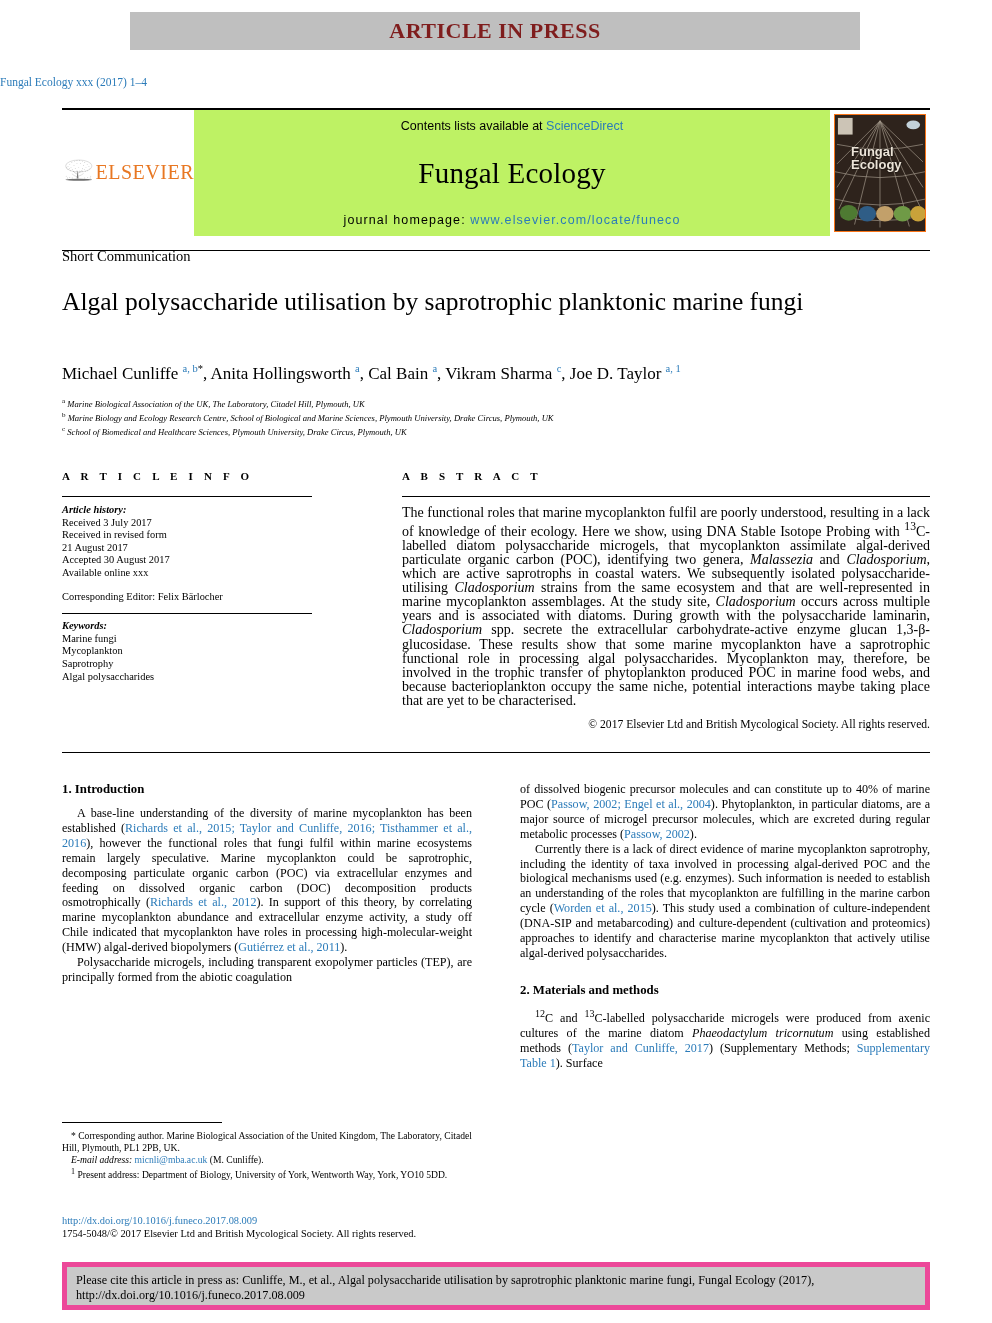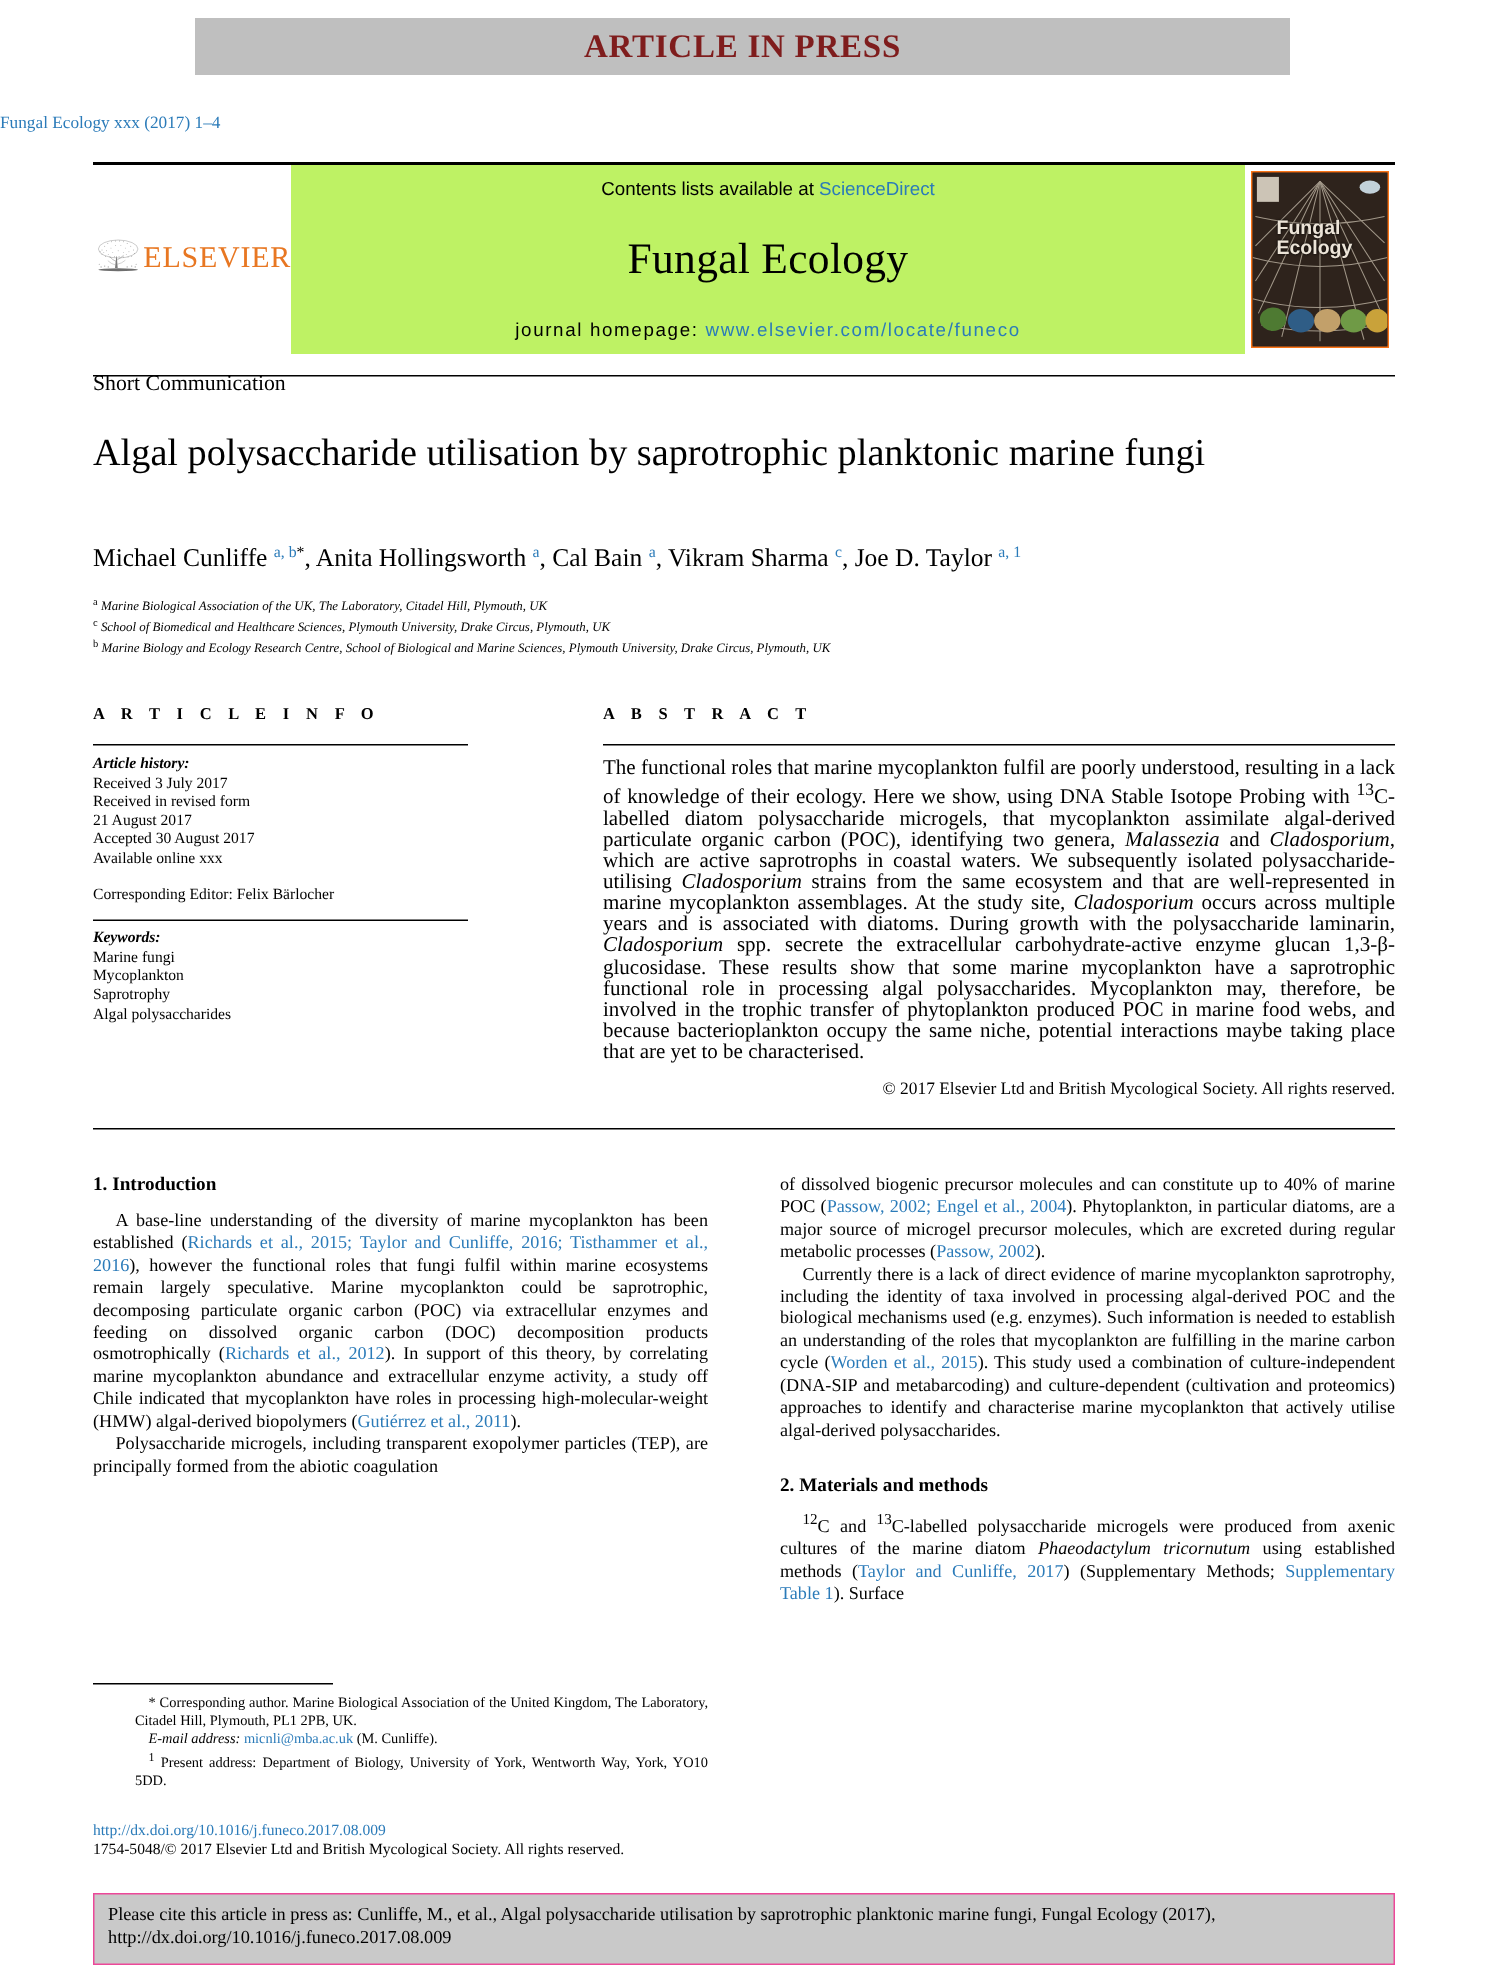--- a/index.html
+++ b/index.html
@@ -147,32 +147,32 @@
   .lnk{color:#2b7bb9;}
   .it{font-style:italic;}
 
   
   .footnote-rule{position:absolute;left:62px;top:1122px;width:160px;border-top:1px solid #000;}
   .footnotes{
     position:absolute;left:62px;top:1130px;width:410px;
     font-size:9.6px;line-height:11.9px;text-align:justify;
   }
   .footnotes p{margin:0;}
-  .footnotes .ind{text-indent:9px;margin-left:28px;}
+  .footnotes .ind{text-indent:9px;}
   .footnotes .eml{font-style:italic;}
   .doi-block{
     position:absolute;left:62px;top:1214px;width:440px;
     font-size:10.4px;line-height:13px;
   }
   .doi-block .doi{color:#2b7bb9;}
 
   
   .cite-box{
     position:absolute;left:62px;top:1262px;width:868px;height:48px;
-    background:#c9c9c9;border:1px solid #ec4899;box-sizing:border-box;
+    background:#c9c9c9;border:5px solid #ec4899;box-sizing:border-box;
     padding:6px 9px;
     font-size:12.2px;line-height:15px;
   }
 </style>
 </head>
 <body>
 
 <div class="page">
 
   <div class="aip-banner">
@@ -288,22 +288,22 @@
       </div>
     </div>
   </div>
 
   <div class="rule-thin" style="top:250px;"></div>
   <div class="short-comm">Short Communication</div>
   <div class="art-title">Algal polysaccharide utilisation by saprotrophic planktonic marine fungi</div>
   <div class="authors">Michael Cunliffe <sup>a, b</sup><sup class="star">*</sup>, Anita Hollingsworth <sup>a</sup>, Cal Bain <sup>a</sup>, Vikram Sharma <sup>c</sup>, Joe D. Taylor <sup>a, 1</sup></div>
   <div class="affil">
     <div><sup>a</sup> <span>Marine Biological Association of the UK, The Laboratory, Citadel Hill, Plymouth, UK</span></div>
+    <div><sup>b</sup> <span>Marine Biology and Ecology Research Centre, School of Biological and Marine Sciences, Plymouth University, Drake Circus, Plymouth, UK</span></div>
     <div><sup>c</sup> <span>School of Biomedical and Healthcare Sciences, Plymouth University, Drake Circus, Plymouth, UK</span></div>
-    <div><sup>b</sup> <span>Marine Biology and Ecology Research Centre, School of Biological and Marine Sciences, Plymouth University, Drake Circus, Plymouth, UK</span></div>
   </div>
 
   <div class="info-abs">
 
     <div class="col-info">
       <div class="sec-head">A R T I C L E   I N F O</div>
       <div class="hr-head"></div>
       <div class="info-body">
         <div class="it">Article history:</div>
         <div>Received 3 July 2017</div>

